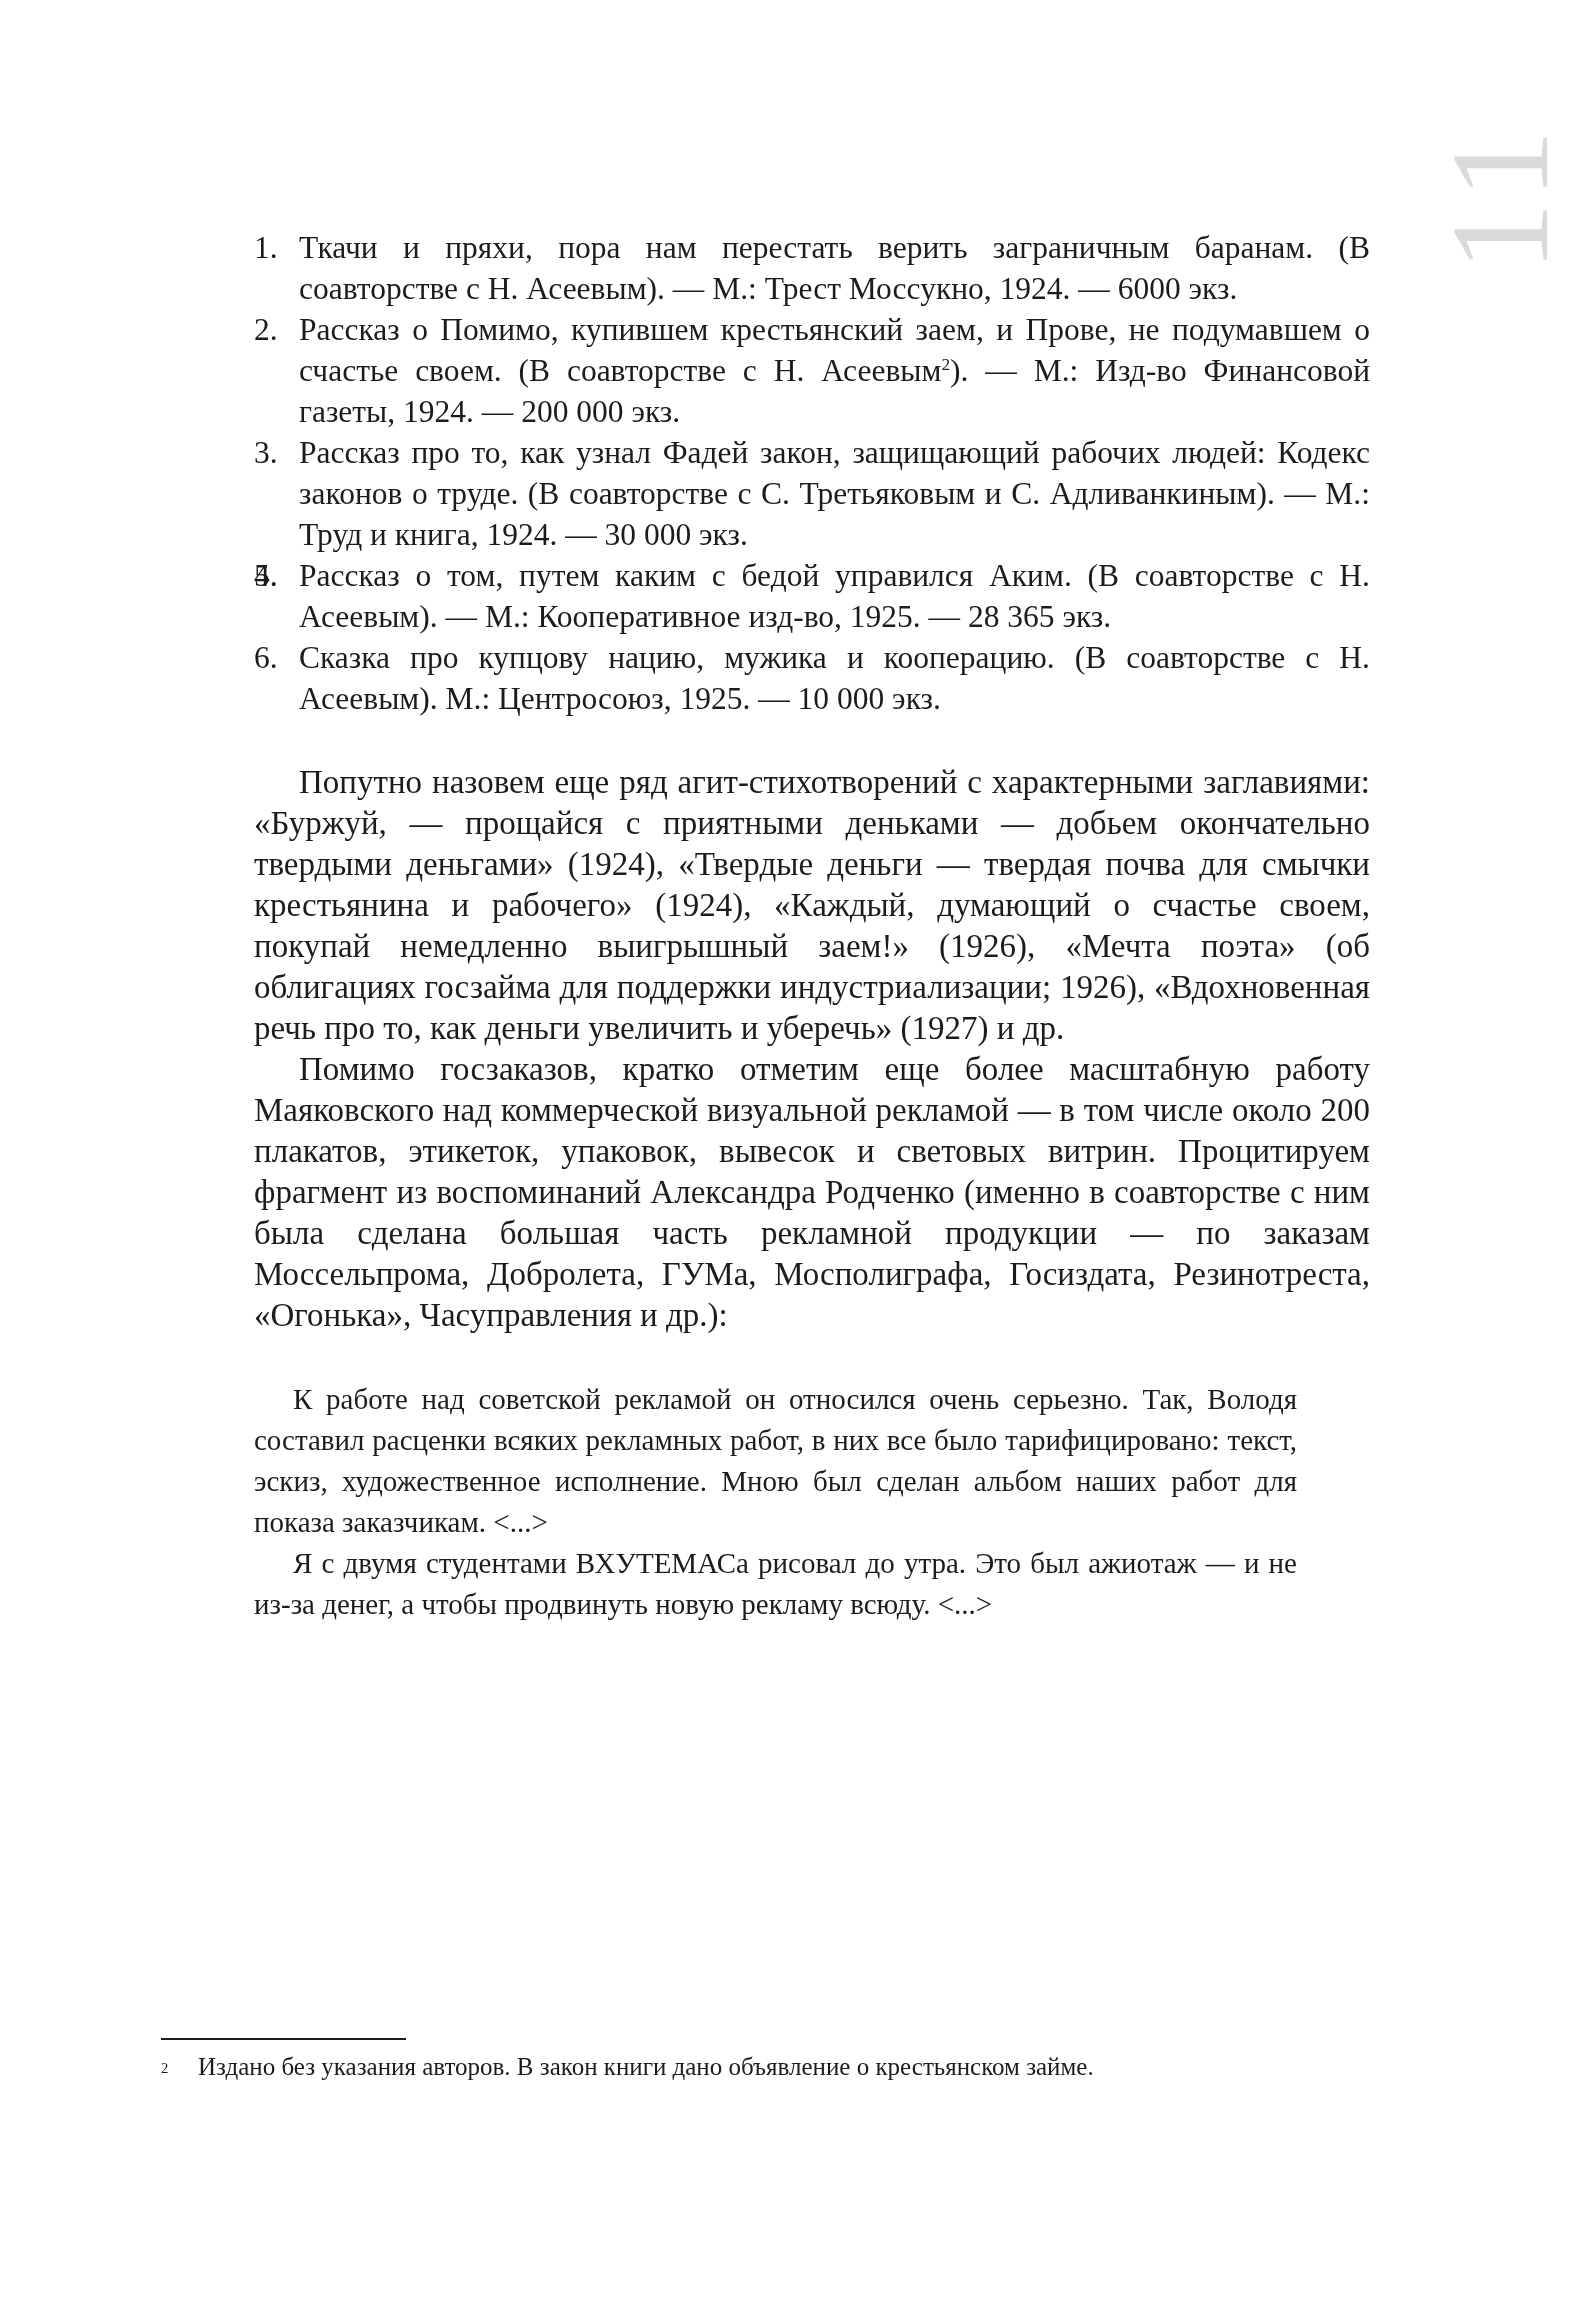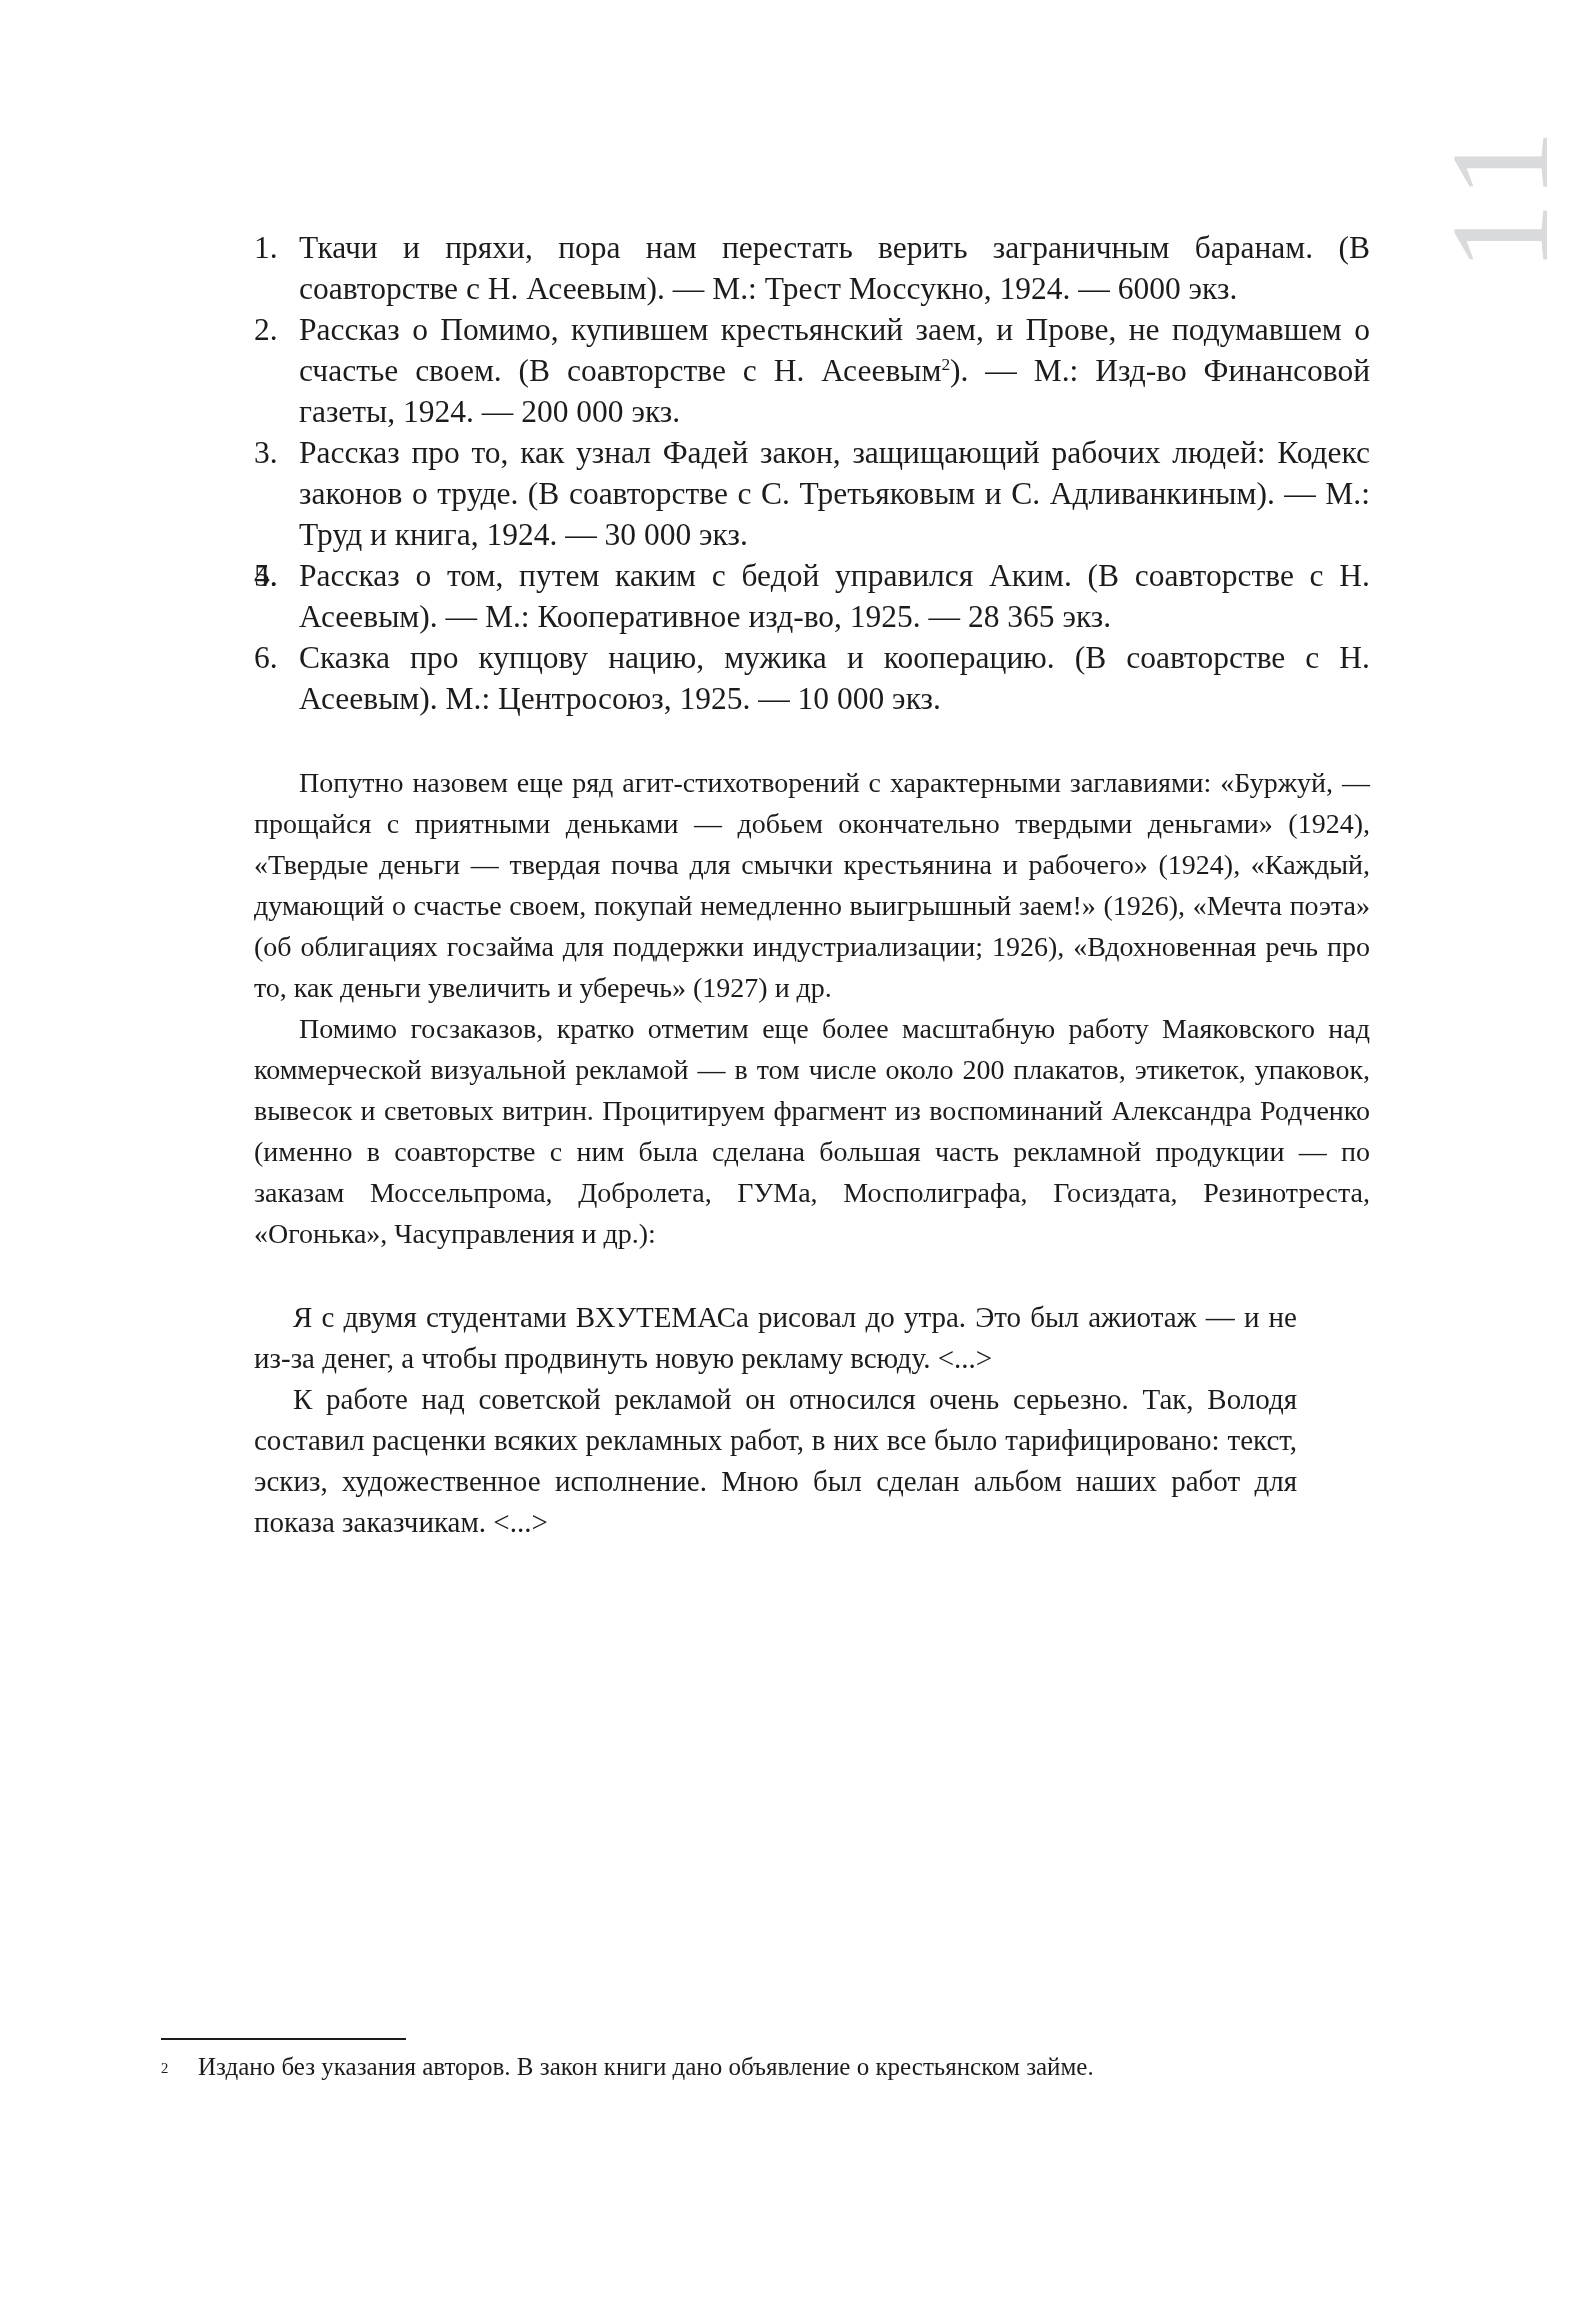--- a/index.html
+++ b/index.html
@@ -9,21 +9,21 @@
                  display: flex; align-items: center; justify-content: center; }
   .page-number span { display: inline-block; transform: rotate(-90deg); font-size: 139px;
                       color: #d9dadb; letter-spacing: 8.2px; font-family: "Liberation Serif", serif;
                       font-weight: 400; line-height: 1; }
   .content { position: absolute; left: 254px; top: 227px; width: 1116px; }
   ol.biblio { list-style: none; margin: 0; padding: 0; }
   ol.biblio li { position: relative; padding-left: 45px; font-size: 31.5px; line-height: 41px;
                  text-align: justify; margin: 0; }
   ol.biblio li .num { position: absolute; left: 0; top: 0; }
   sup { font-size: 0.55em; line-height: 0; vertical-align: super; }
-  .para { font-size: 28px; line-height: 41px; text-align: justify; text-indent: 45px; margin: 0; }
+  .para { font-size: 33px; line-height: 41px; text-align: justify; text-indent: 45px; margin: 0; }
   .para.first { margin-top: 43px; }
   .quote { margin-top: 43px; }
   .quote p { font-size: 29px; line-height: 41px; margin: 0; text-align: justify; width: 1043px; }
   .quote p.indent { text-indent: 39px; }
   .footnote-rule { position: absolute; left: 161px; top: 2038px; width: 245px; height: 0;
                    border-top: 2.5px solid #1c1c1c; }
   .footnote { position: absolute; left: 161px; top: 2050px; font-size: 25px; line-height: 33px;
               display: flex; }
   .footnote .fn-mark { font-size: 14.7px; width: 37px; padding-top: 1.6px; }
 </style>
@@ -58,22 +58,22 @@
     <li>
       <span class="num">6.</span>
       <span>Сказка про купцову нацию, мужика и кооперацию. (В соавторстве с Н. Асеевым). М.: Центросоюз, 1925. — 10 000 экз.</span>
     </li>
   </ol>
 
   <p class="para first">Попутно назовем еще ряд агит-стихотворений с характерными заглавиями: «Буржуй, — прощайся с приятными деньками — добьем окончательно твердыми деньгами» (1924), «Твердые деньги — твердая почва для смычки крестьянина и рабочего» (1924), «Каждый, думающий о счастье своем, покупай немедленно выигрышный заем!» (1926), «Мечта поэта» (об облигациях госзайма для поддержки индустриализации; 1926), «Вдохновенная речь про то, как деньги увеличить и уберечь» (1927) и др.</p>
   <p class="para">Помимо госзаказов, кратко отметим еще более масштабную работу Маяковского над коммерческой визуальной рекламой — в том числе около 200 плакатов, этикеток, упаковок, вывесок и световых витрин. Процитируем фрагмент из воспоминаний Александра Родченко (именно в соавторстве с ним была сделана большая часть рекламной продукции — по заказам Моссельпрома, Добролета, ГУМа, Мосполиграфа, Госиздата, Резинотреста, «Огонька», Часуправления и др.):</p>
 
   <div class="quote">
+    <p class="indent">К работе над советской рекламой он относился очень серьезно. Так, Володя составил расценки всяких рекламных работ, в них все было тарифицировано: текст, эскиз, художественное исполнение. Мною был сделан альбом наших работ для показа заказчикам. &lt;...&gt;</p>
     <p class="indent">Я с двумя студентами ВХУТЕМАСа рисовал до утра. Это был ажиотаж — и не из-за денег, а чтобы продвинуть новую рекламу всюду. &lt;...&gt;</p>
-    <p class="indent">К работе над советской рекламой он относился очень серьезно. Так, Володя составил расценки всяких рекламных работ, в них все было тарифицировано: текст, эскиз, художественное исполнение. Мною был сделан альбом наших работ для показа заказчикам. &lt;...&gt;</p>
   </div>
 </div>
 
 <div class="footnote-rule"></div>
 <div class="footnote">
   <span class="fn-mark">2</span>
   <span>Издано без указания авторов. В закон книги дано объявление о крестьянском займе.</span>
 </div>
 
 

